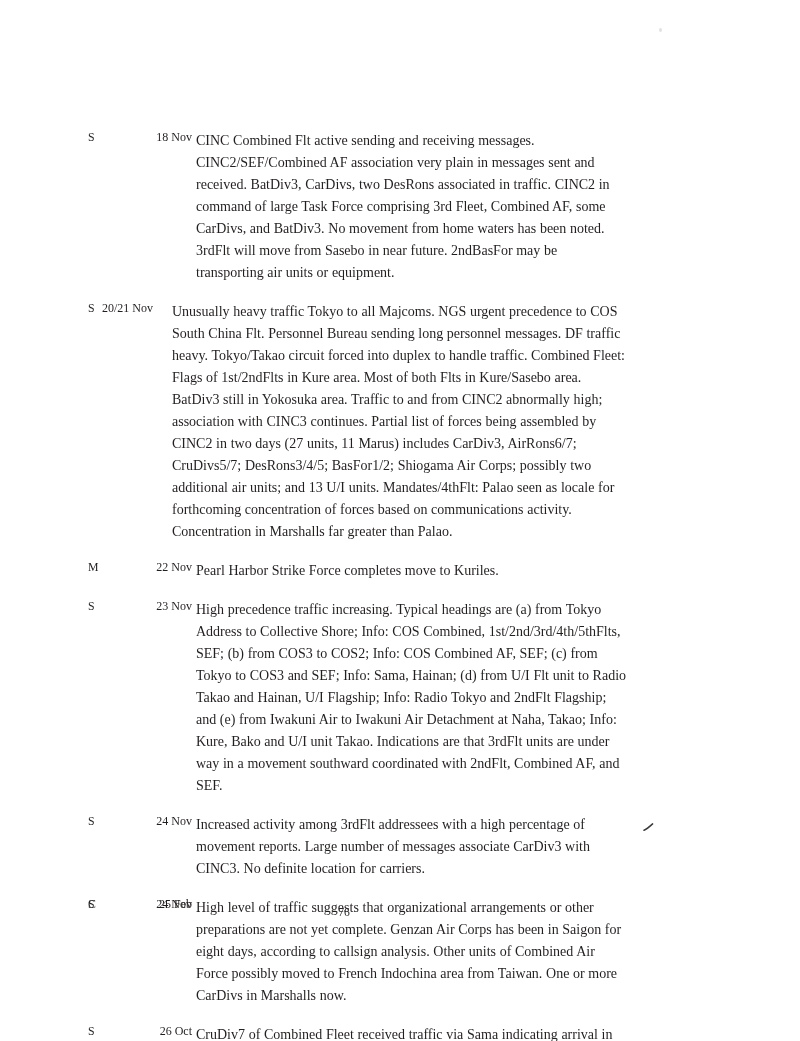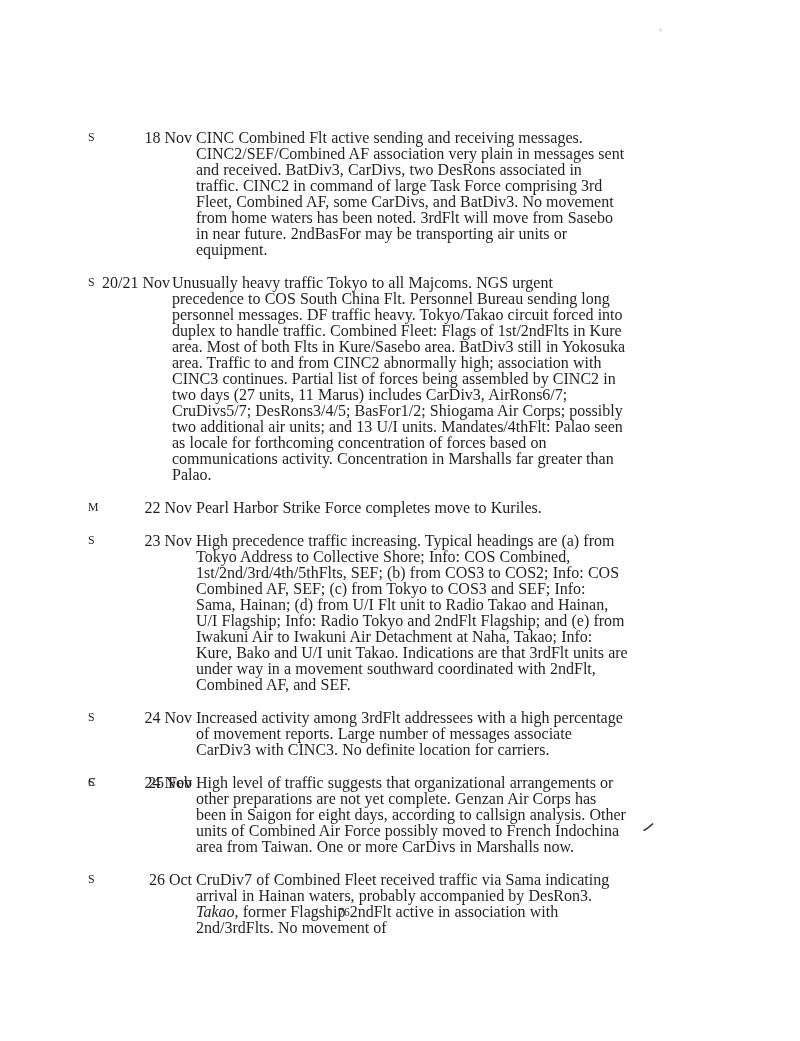--- a/index.html
+++ b/index.html
@@ -40,34 +40,34 @@
     font-size: 11.8px;
     line-height: 15.4px;
     letter-spacing: 0.1px;
   }
   .entry .date {
     position: absolute;
     left: 22px;
     top: 0px;
     width: 82px;
     text-align: right;
-    font-size: 16px;
+    font-size: 12px;
     line-height: 15.4px;
     white-space: nowrap;
   }
   
   .entry.wide-date .date {
     left: 14px;
     width: 90px;
     text-align: left;
   }
   .entry .body {
     margin-left: 108px;
-    font-size: 16px;
-    line-height: 16px;
+    font-size: 14px;
+    line-height: 22px;
     text-align: justify;
     text-justify: inter-word;
     -webkit-hyphens: none;
     hyphens: none;
     word-spacing: 0.15px;
   }
   
   .entry.wide-date .body {
     margin-left: 84px;
   }

